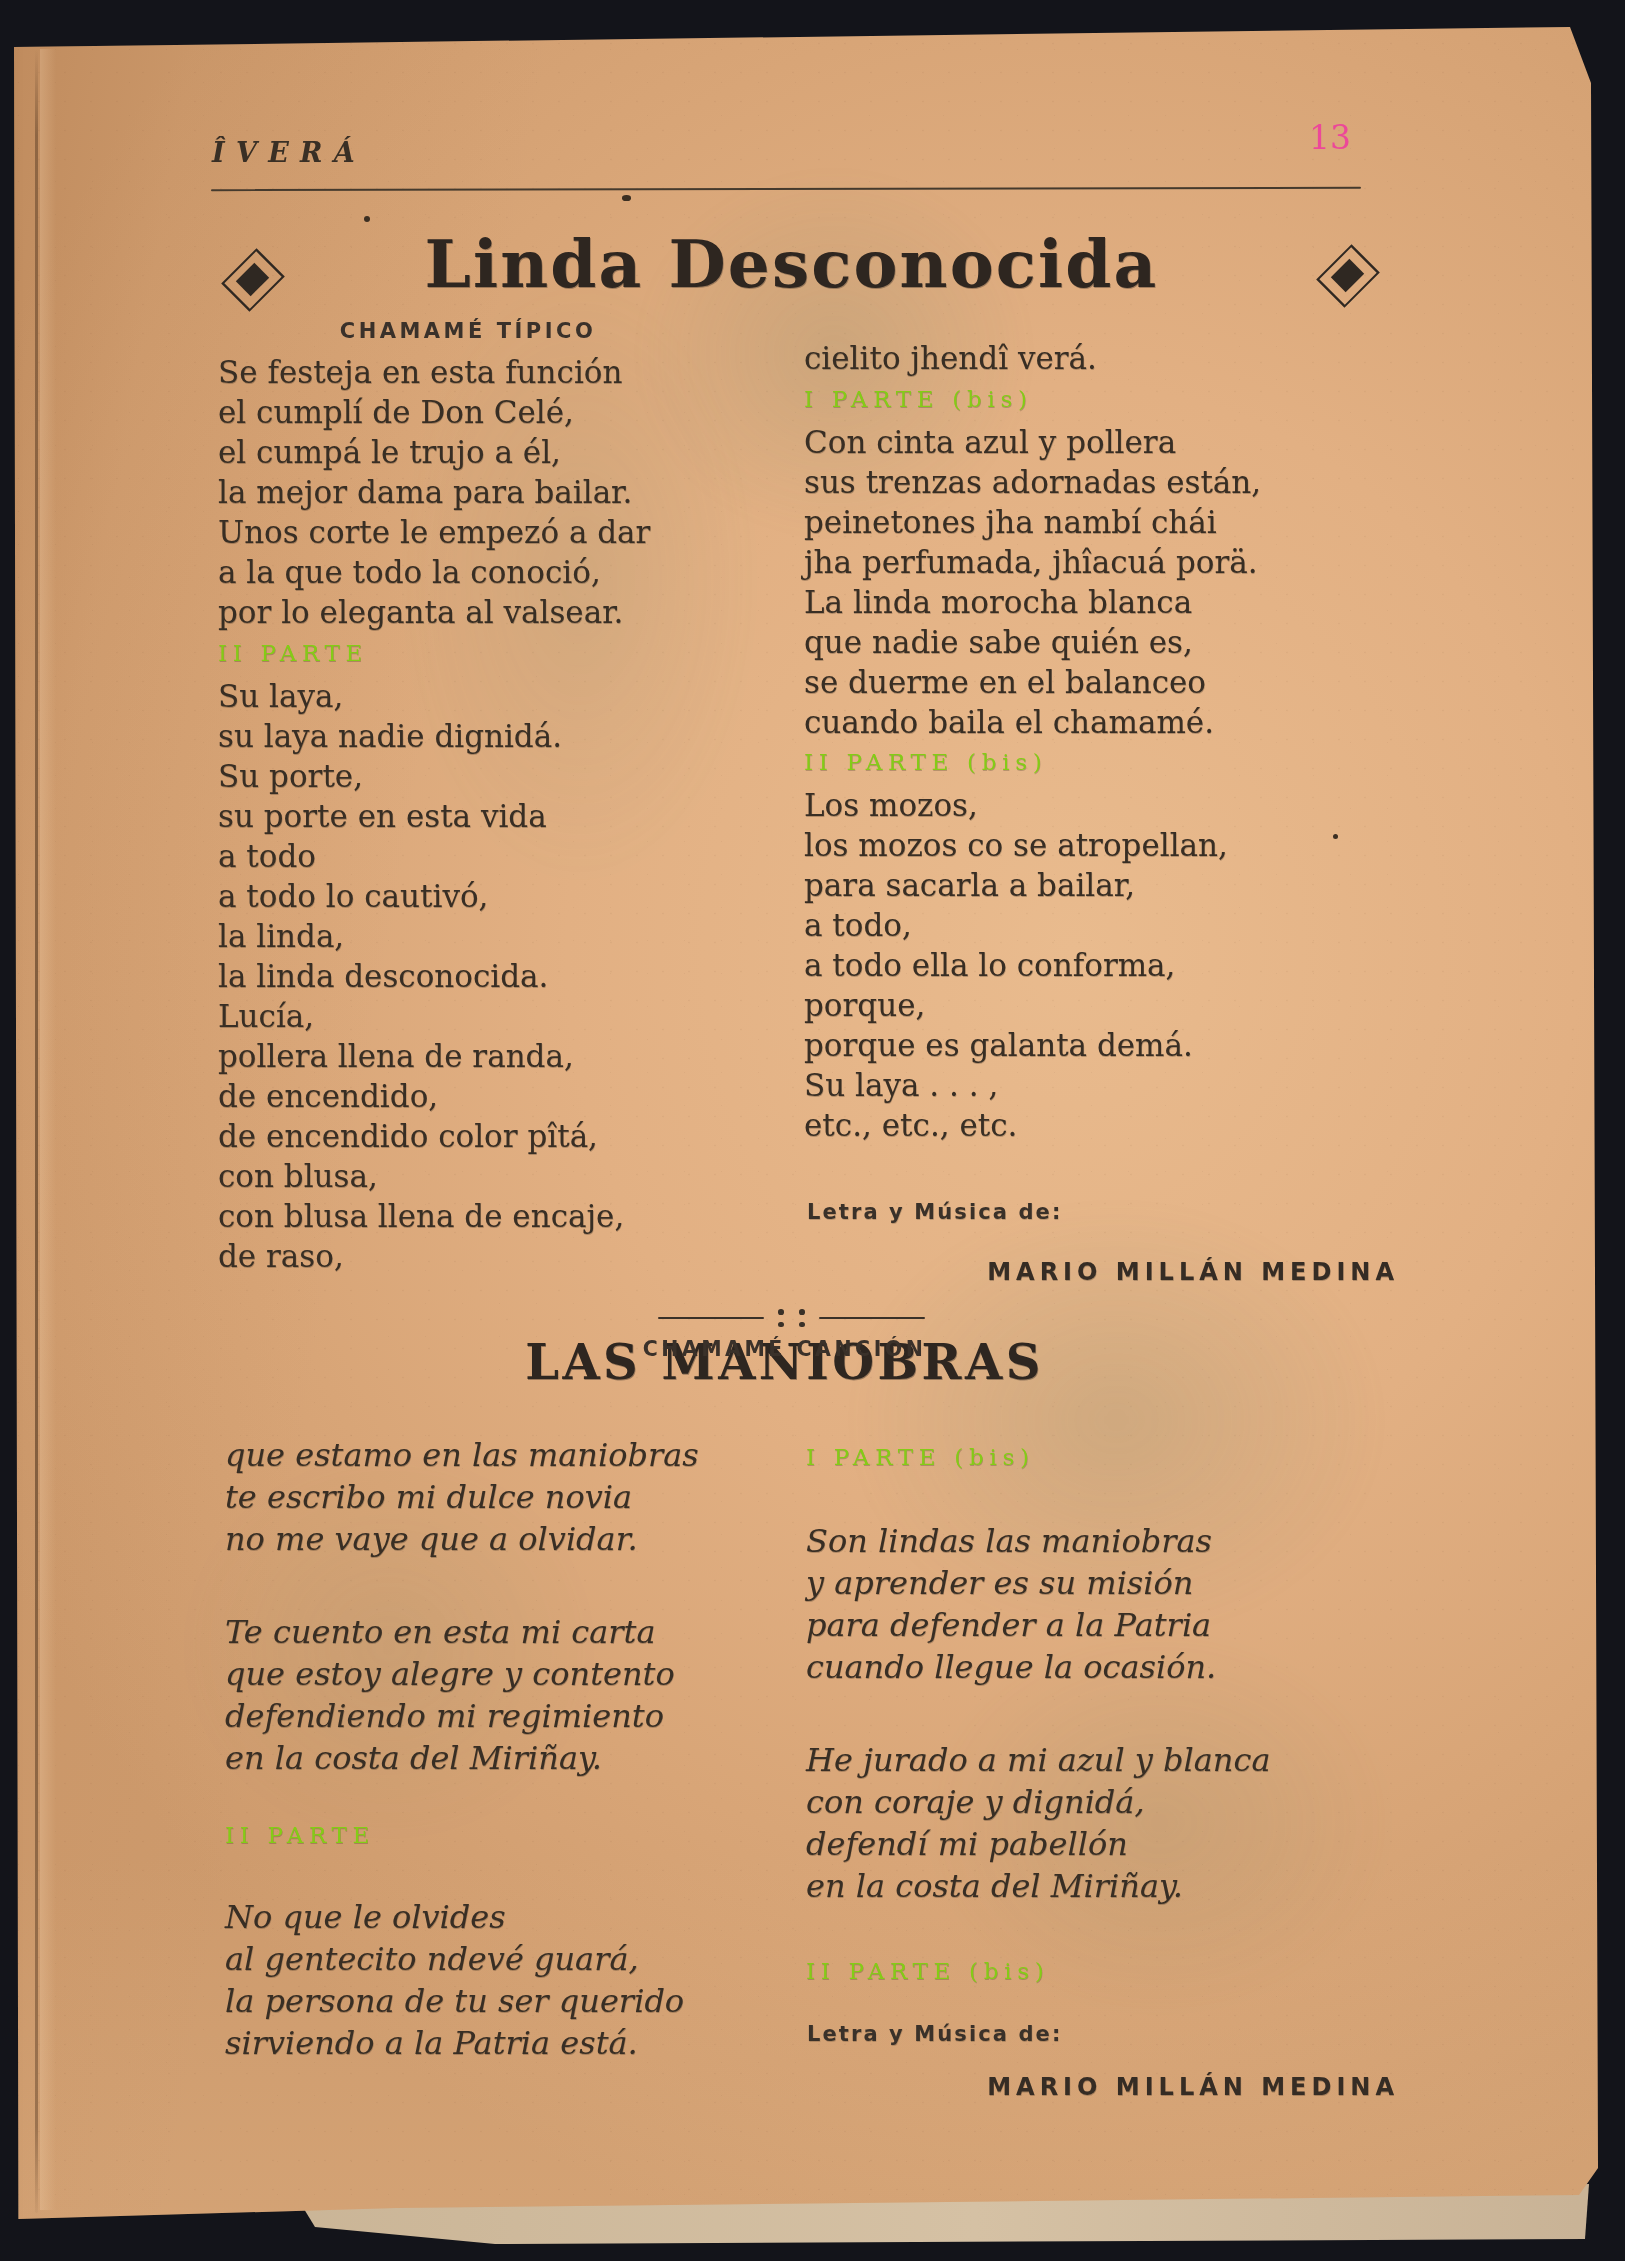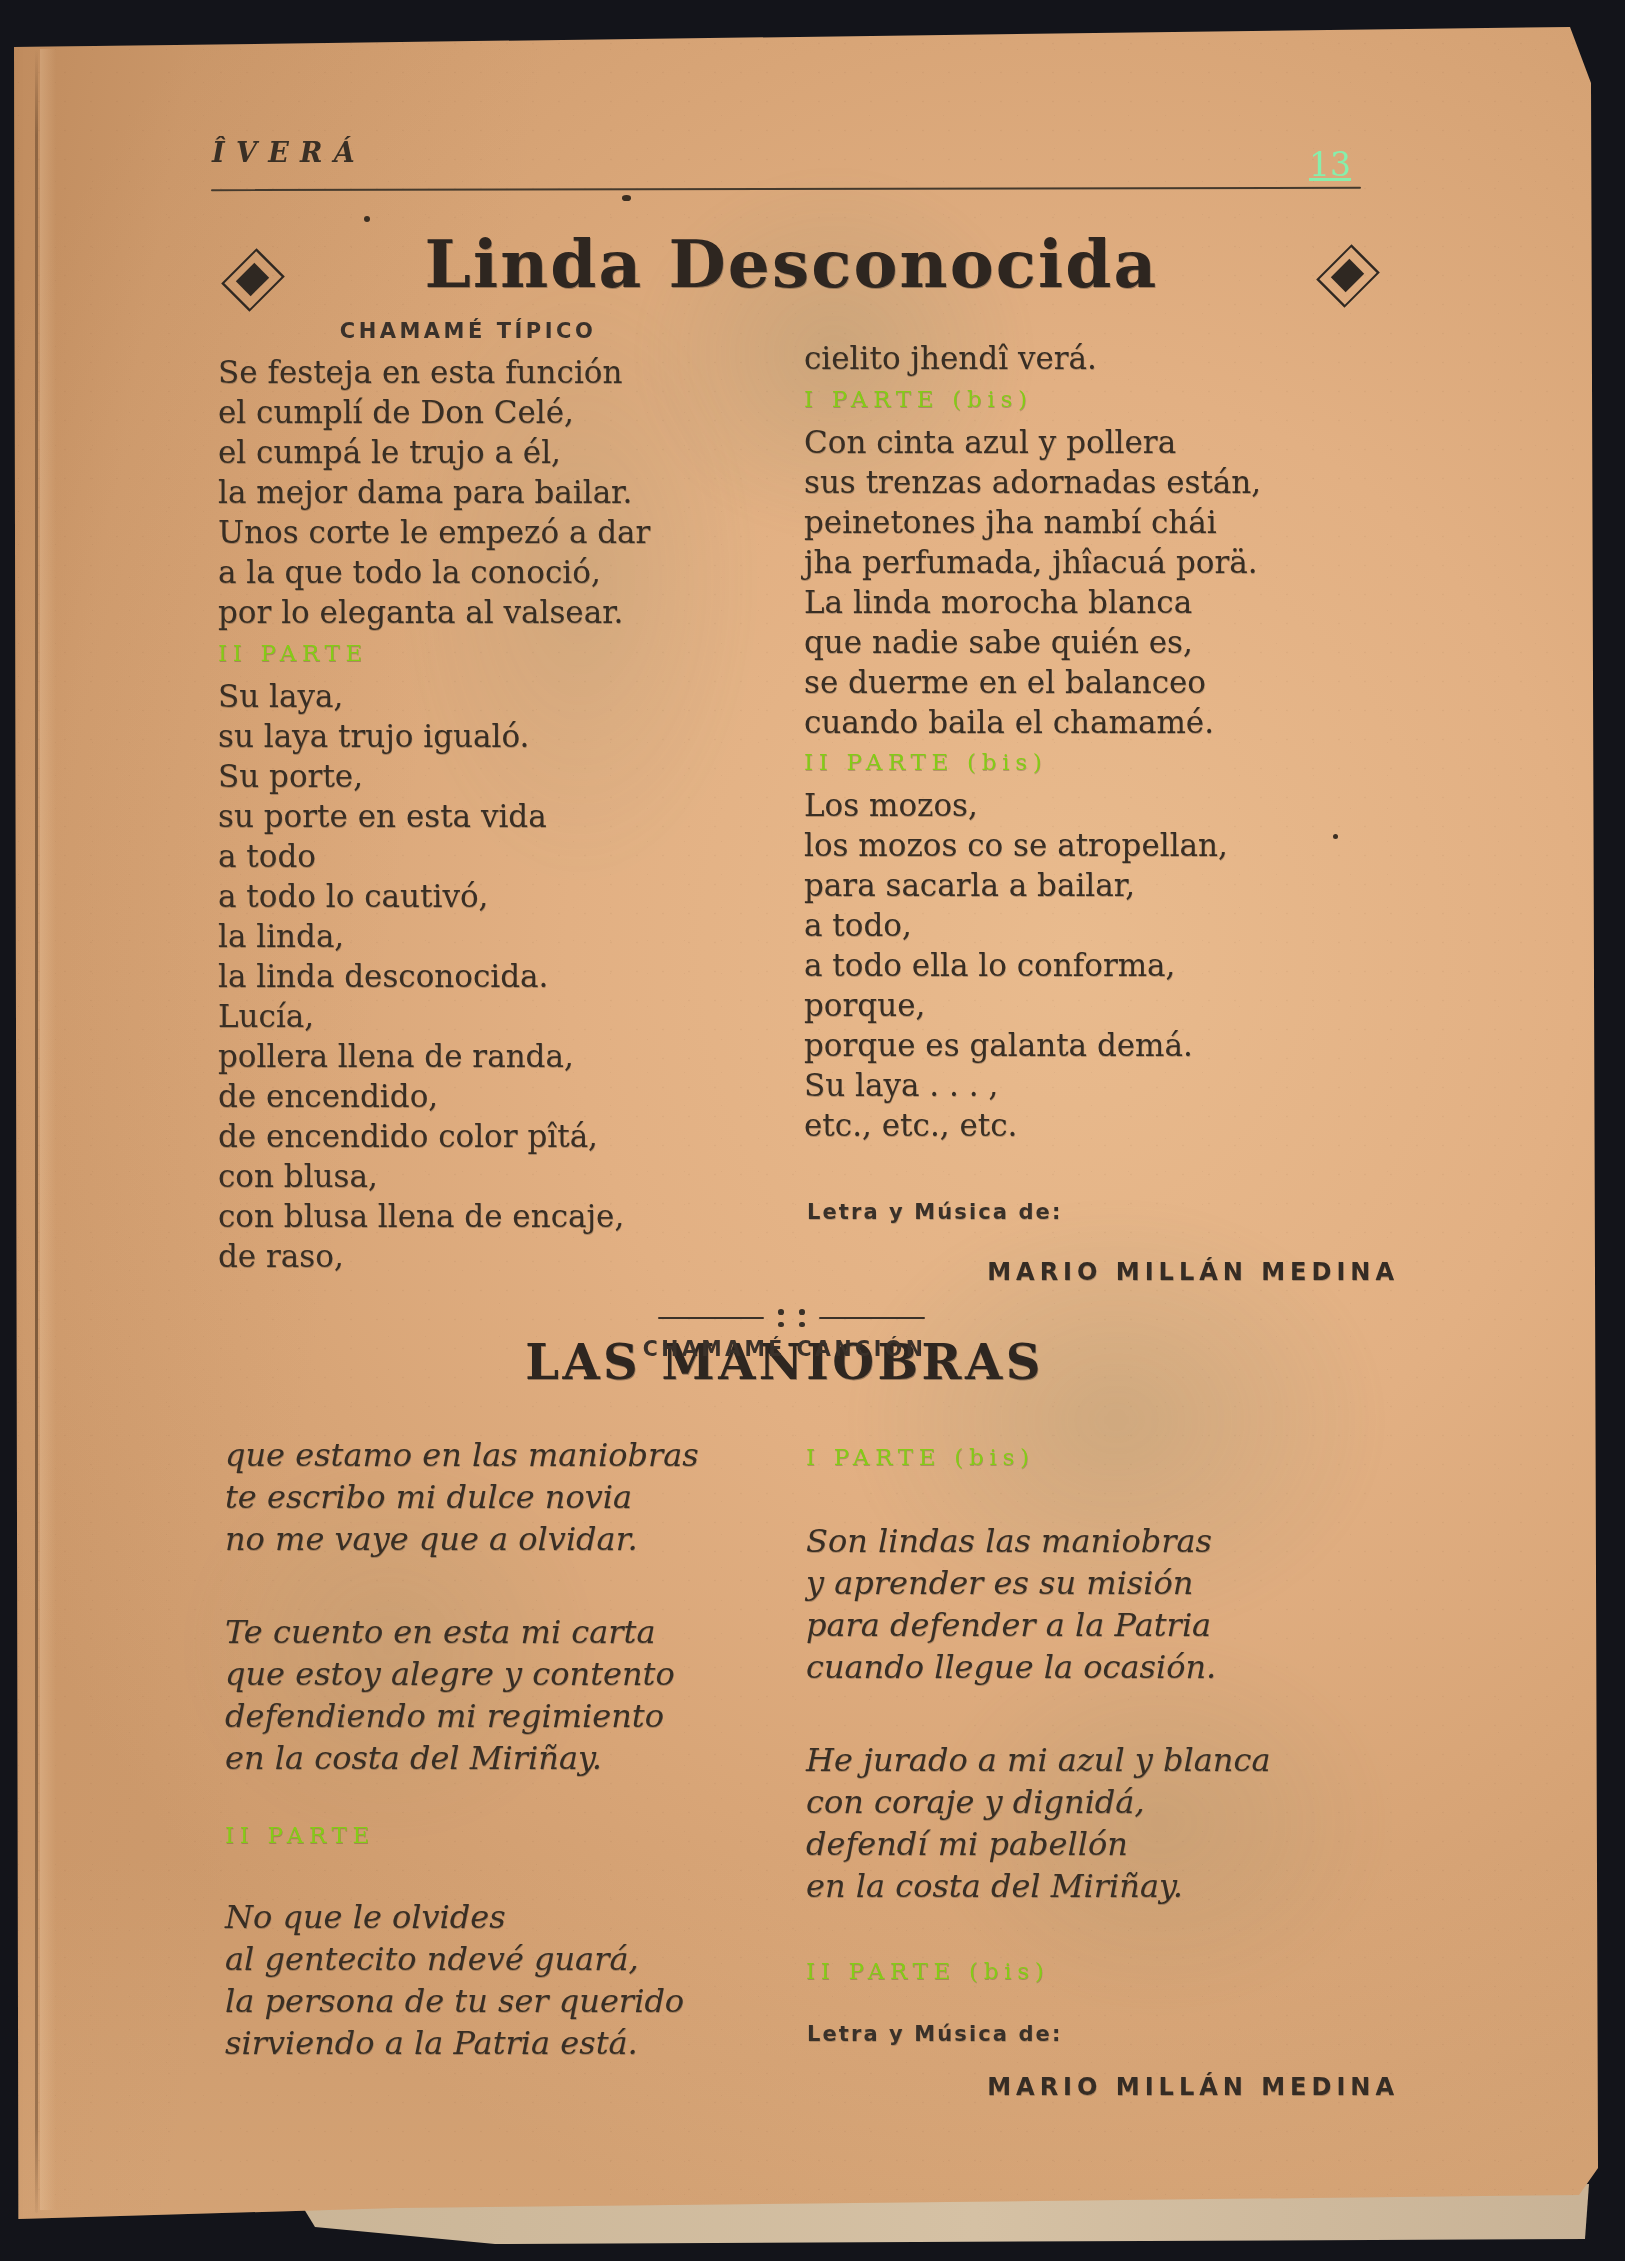--- a/index.html
+++ b/index.html
@@ -51,22 +51,22 @@
   .g{background:radial-gradient(closest-side, rgba(104,126,99,.16), rgba(104,126,99,0));}
   .speck{position:absolute;border-radius:50%;background:#3c2f22;}
 
   
   .journal-title{
     position:absolute;left:212px;top:137px;
     font:italic 600 27px "DejaVu Serif", serif;
     letter-spacing:11.3px;color:#392f25;
   }
   .page-number{
-    position:absolute;left:1309px;top:145px;
-    font:400 33px "DejaVu Serif", serif;color:#86efac;text-decoration:underline;
+    position:absolute;left:1309px;top:118px;
+    font:400 33px "DejaVu Serif", serif;color:#ec4899;
   }
   .header-rule{
     position:absolute;left:211px;top:188px;width:1150px;height:2.1px;
     background:#453a2d;border-radius:1.4px;transform:rotate(-0.12deg);
   }
 
   
   .song1-title{
     position:absolute;left:304px;top:225px;width:975px;
     text-align:center;
@@ -187,21 +187,21 @@
       <div class="lyric-line">el cumplí de Don Celé,</div>
       <div class="lyric-line">el cumpá le trujo a él,</div>
       <div class="lyric-line">la mejor dama para bailar.</div>
       <div class="lyric-line">Unos corte le empezó a dar</div>
       <div class="lyric-line">a la que todo la conoció,</div>
       <div class="lyric-line">por lo eleganta al valsear.</div>
     </div>
     <div class="part-label">II PARTE</div>
     <div class="stanza">
       <div class="lyric-line">Su laya,</div>
-      <div class="lyric-line">su laya trujo igualó.</div>
+      <div class="lyric-line">su laya nadie dignidá.</div>
       <div class="lyric-line">Su porte,</div>
       <div class="lyric-line">su porte en esta vida</div>
       <div class="lyric-line">a todo</div>
       <div class="lyric-line">a todo lo cautivó,</div>
       <div class="lyric-line">la linda,</div>
       <div class="lyric-line">la linda desconocida.</div>
       <div class="lyric-line">Lucía,</div>
       <div class="lyric-line">pollera llena de randa,</div>
       <div class="lyric-line">de encendido,</div>
       <div class="lyric-line">de encendido color pîtá,</div>

